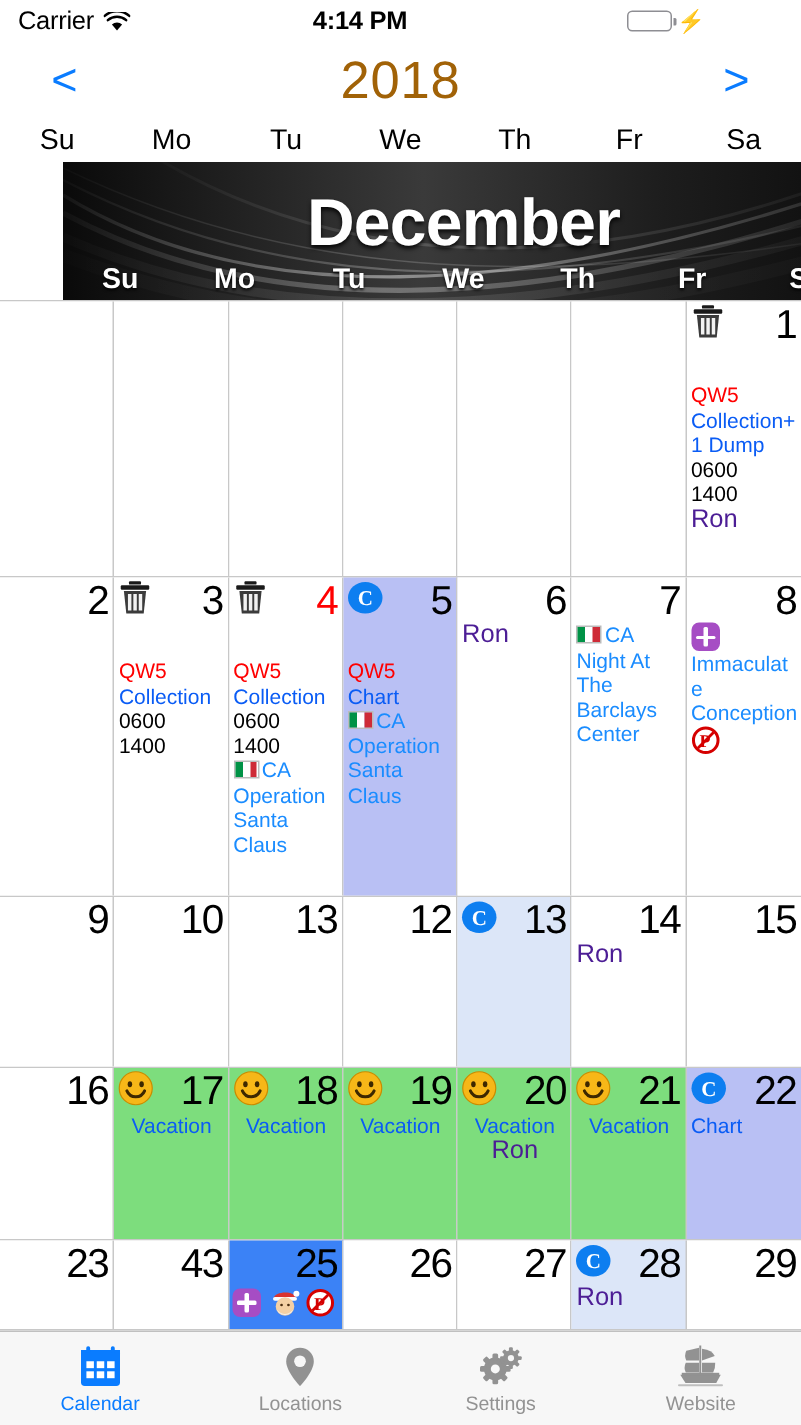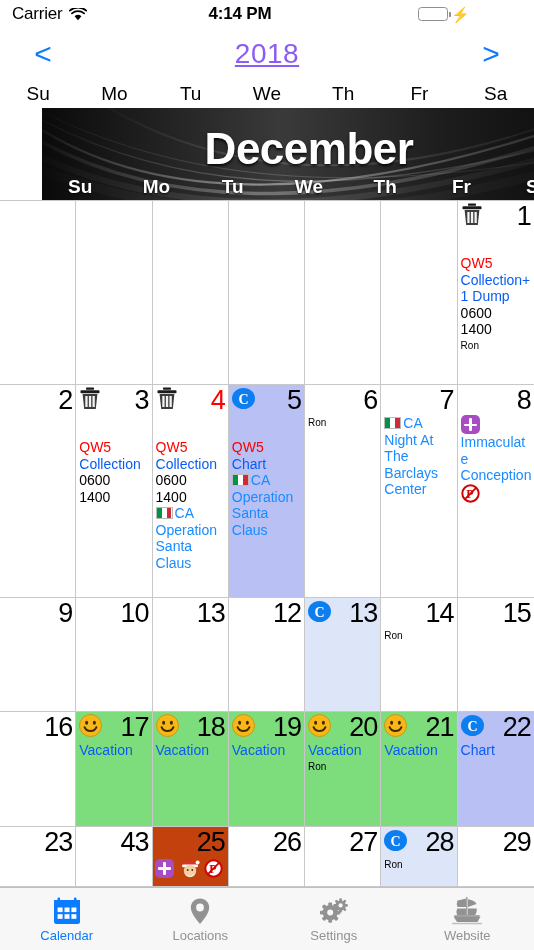--- a/index.html
+++ b/index.html
@@ -35,21 +35,21 @@
     background:#8e8e93;border-radius:0 1px 1px 0;
   }
   .bolt{font-size:15px;color:#000;line-height:1;}
 
   
   .yearbar{
     height:52px;width:534px;position:relative;
     display:flex;align-items:center;justify-content:center;
     background:#fff;
   }
-  .year-title{font-size:28px;color:#8b5cf6;letter-spacing:0.5px;text-decoration:underline;}
+  .year-title{font-size:35px;color:#a16207;letter-spacing:0.5px;}
   .nav-prev,.nav-next{
     position:absolute;top:0;height:52px;width:70px;
     display:flex;align-items:center;justify-content:center;
     color:#0a7cff;font-size:30px;font-weight:500;
     cursor:pointer;
   }
   .nav-prev{left:8px;}
   .nav-next{right:8px;}
 
   
@@ -96,40 +96,40 @@
     width:76.28px;box-sizing:border-box;
     border-right:1px solid #c8c8c8;
     position:relative;overflow:hidden;
     background:#fff;
   }
   .cell:first-child{border-left:none;}
   .cell:last-child{border-right:none;}
   .cell.blank{background:#fff;}
   .cell.sel{background:#b9c0f4;}
   .cell.today{background:#dce6f8;}
-  .cell.vac{background:#7ddd7d;}
-  .cell.hol{background:#c2410c;}
+  .cell.vac{background:#7ddd7d;text-align:center;}
+  .cell.hol{background:#3b82f6;}
 
   .cell-head{
     display:flex;align-items:flex-start;justify-content:flex-end;
     height:30px;padding:1px 3px 0 2px;box-sizing:border-box;
     gap:2px;
   }
   .daynum{font-size:27px;line-height:28px;color:#000;letter-spacing:-1px;}
   .daynum.red{color:#ff0000;}
   .head-icon{width:26px;height:26px;flex:0 0 auto;margin-right:auto;}
   .head-icon svg{display:block;}
 
   .events{padding:0 2px 2px 3px;font-size:14px;line-height:16.5px;}
   .ev{word-wrap:break-word;}
   .ev.red{color:#ff0000;margin-top:24px;}
   .ev.blue{color:#0a5cf5;}
   .ev.brightblue{color:#1a8cff;}
   .ev.dark{color:#000;}
-  .ev.maroon{color:#000000;font-size:10px;line-height:16px;}
+  .ev.maroon{color:#4c1d95;font-size:17px;line-height:16px;}
   .ev-inline{display:inline;}
   .flag{
     display:inline-block;width:17px;height:12px;vertical-align:-1px;
     margin-right:2px;border:0.5px solid #bbb;box-sizing:border-box;
   }
   .flag i{display:block;float:left;width:33.33%;height:100%;}
   .flag .g{background:#009246;}
   .flag .w{background:#fff;}
   .flag .r{background:#ce2b37;}
 

